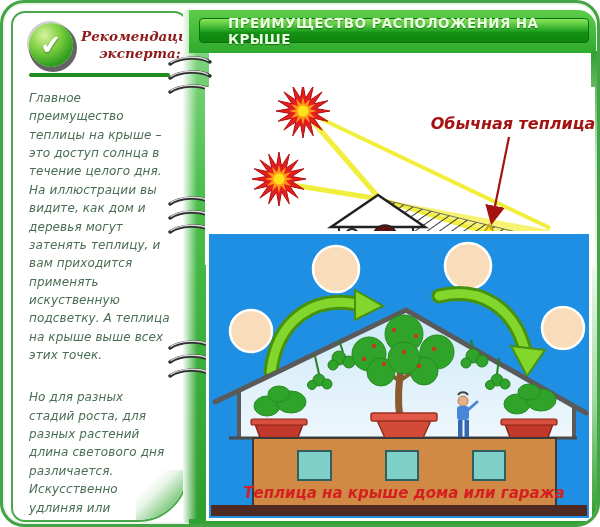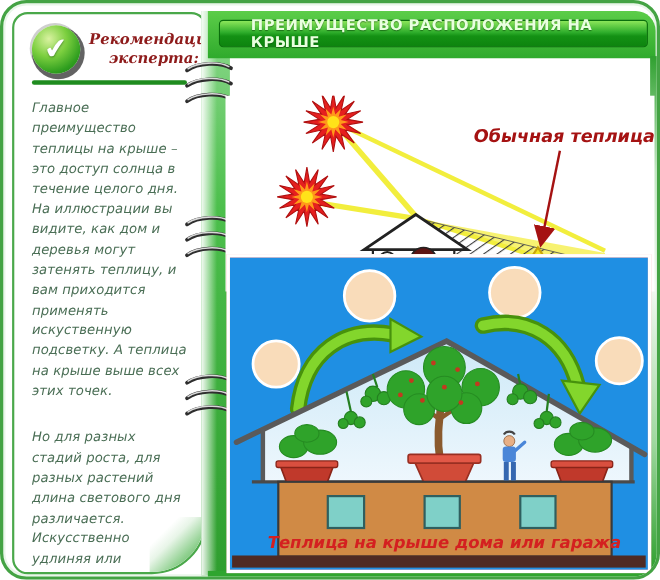--- a/index.html
+++ b/index.html
@@ -72,21 +72,21 @@
     background:linear-gradient(180deg,#2fa02f 0%,#bfe6bf 22%,#f2f9f2 45%,#9fd89f 75%,#2fa02f 100%);
   }
   .bottom-strip{
     position:absolute;left:186px;top:516px;width:407px;height:6px;background:#2fa52f;
   }
   .panel-top{
     position:absolute;left:202px;top:50px;width:390px;height:178px;background:#fff;margin-top:34px;
   }
   .panel-bottom{
     position:absolute;left:203px;top:228px;width:386px;height:290px;
-    background:#fca5a5;border:3px solid #ffffff;
+    background:#1d4ed8;border:3px solid #ffffff;
   }
   svg .lbl{font-family:"DejaVu Sans",sans-serif;font-weight:bold;font-style:italic;}
 </style>
 </head>
 <body>
 
 <div id="stage">
 
   <div class="page">
     <div class="expert-head">

